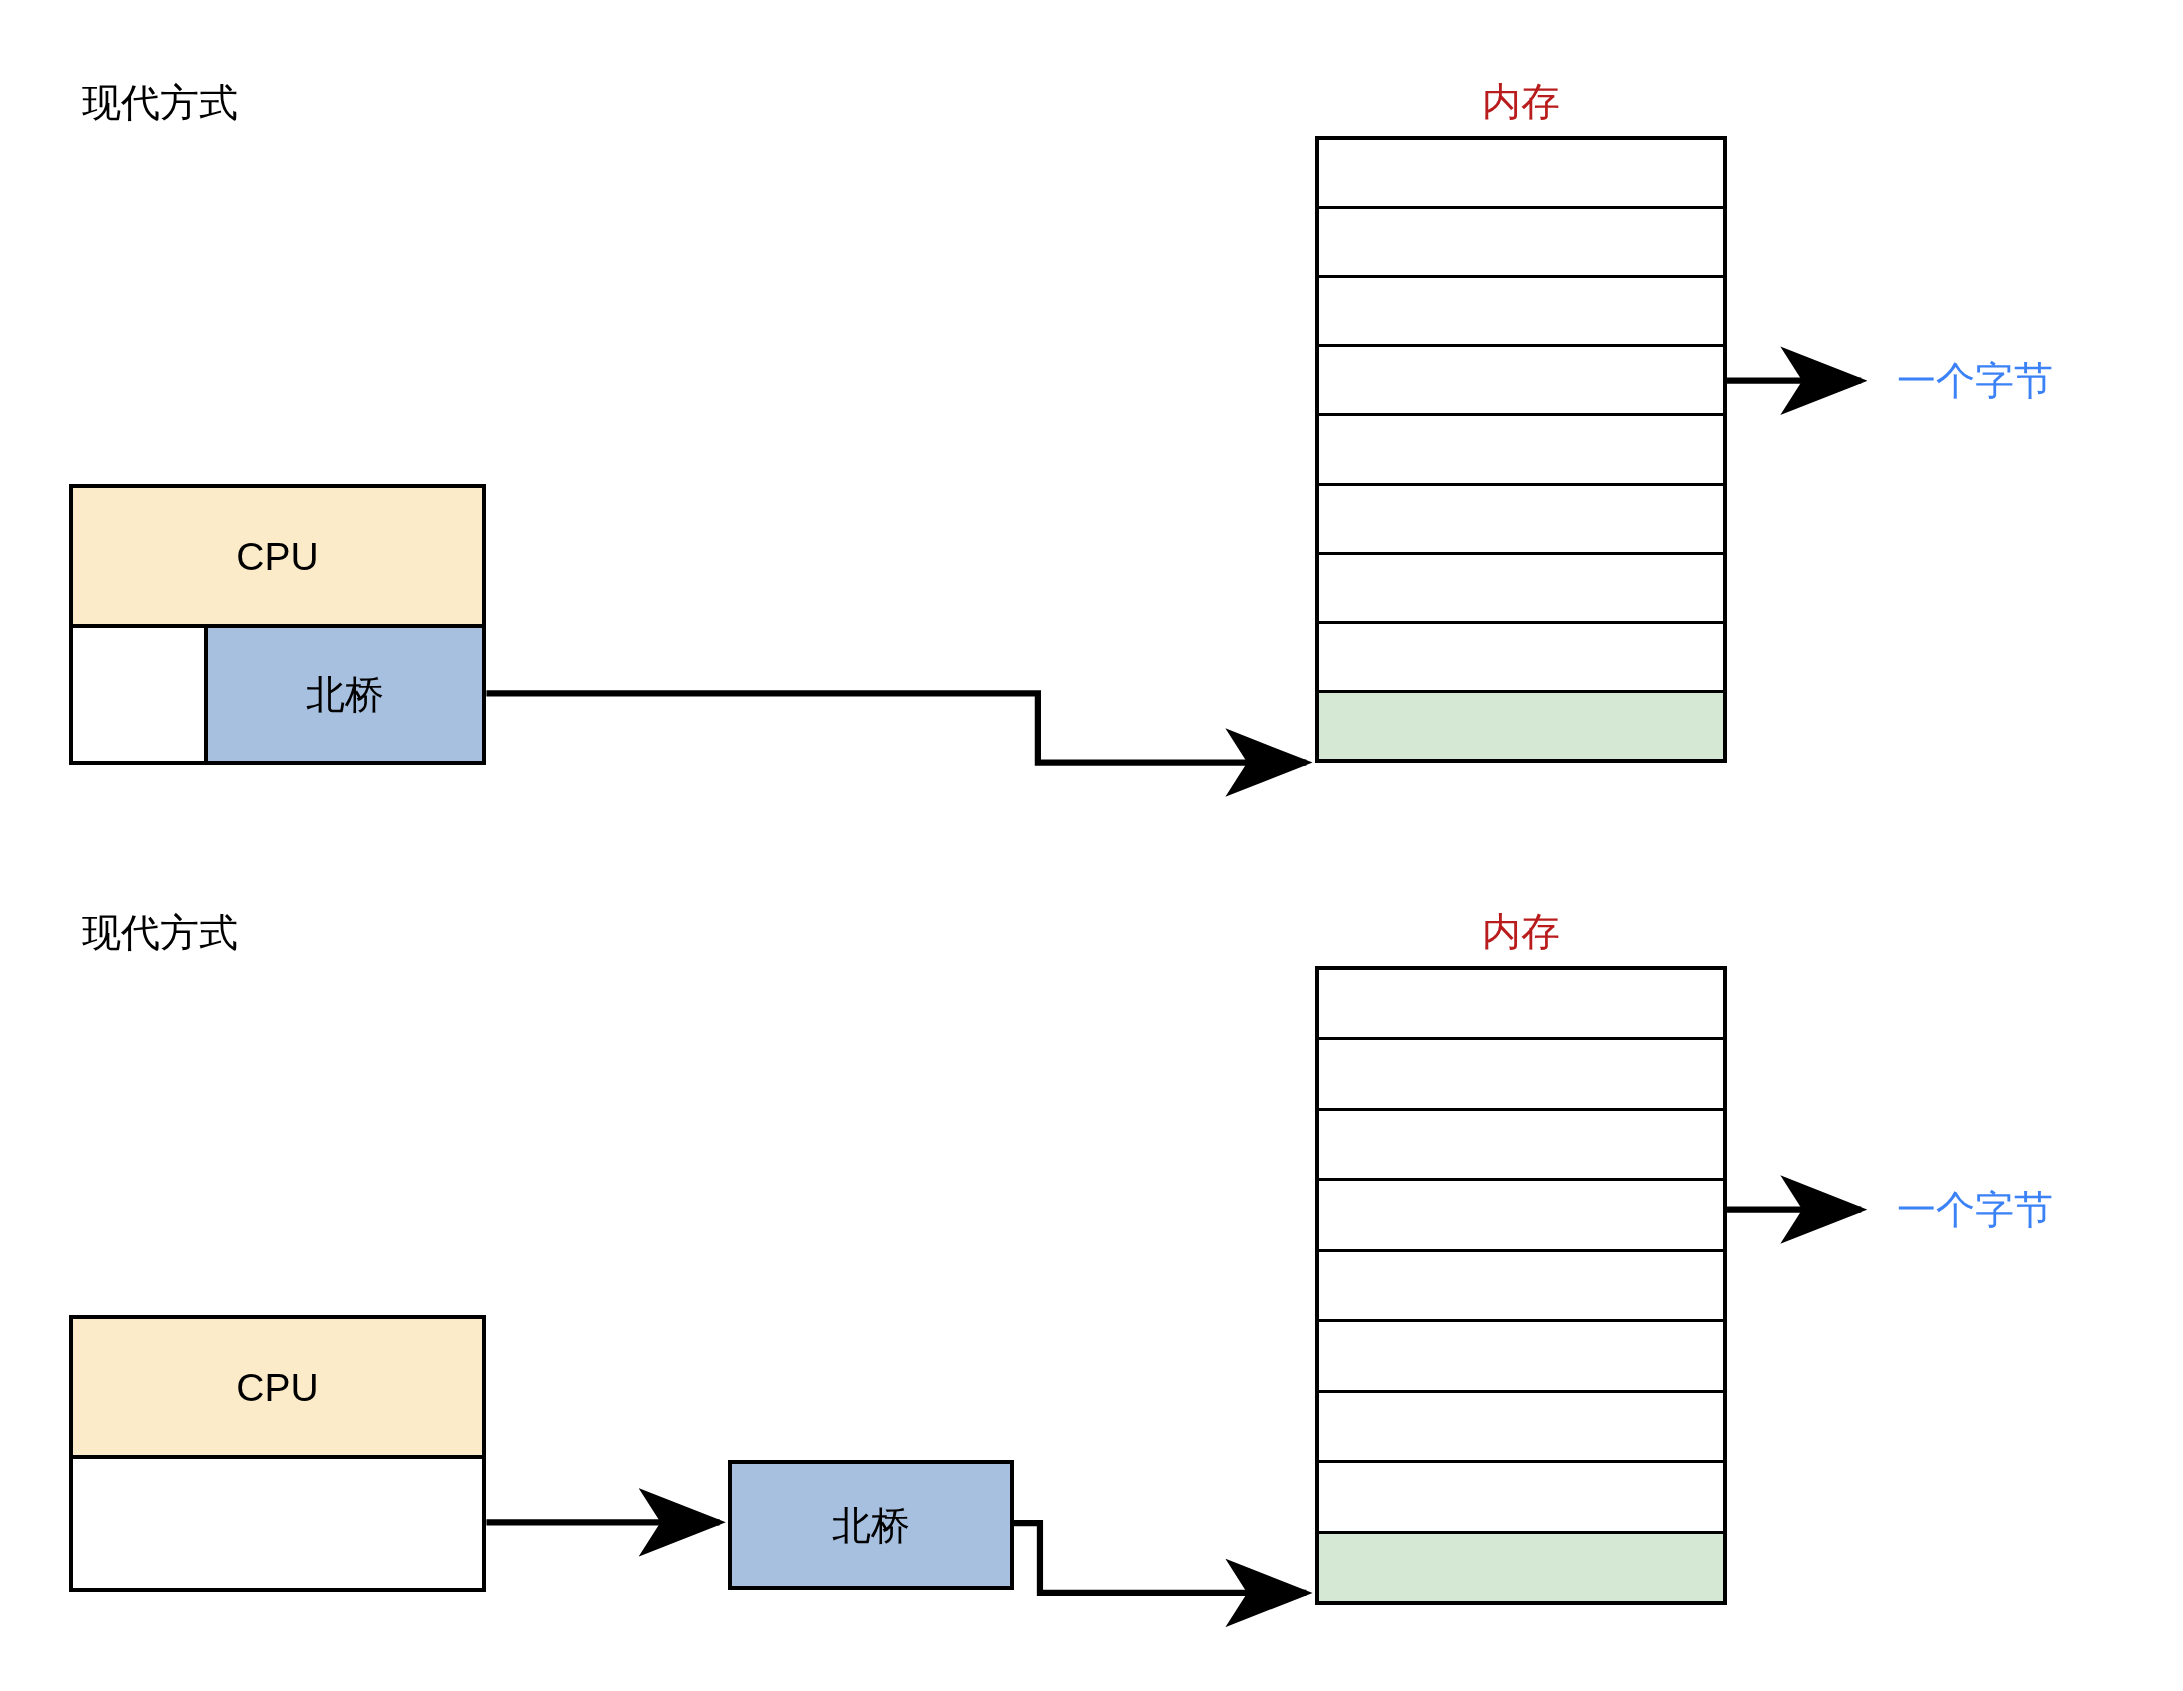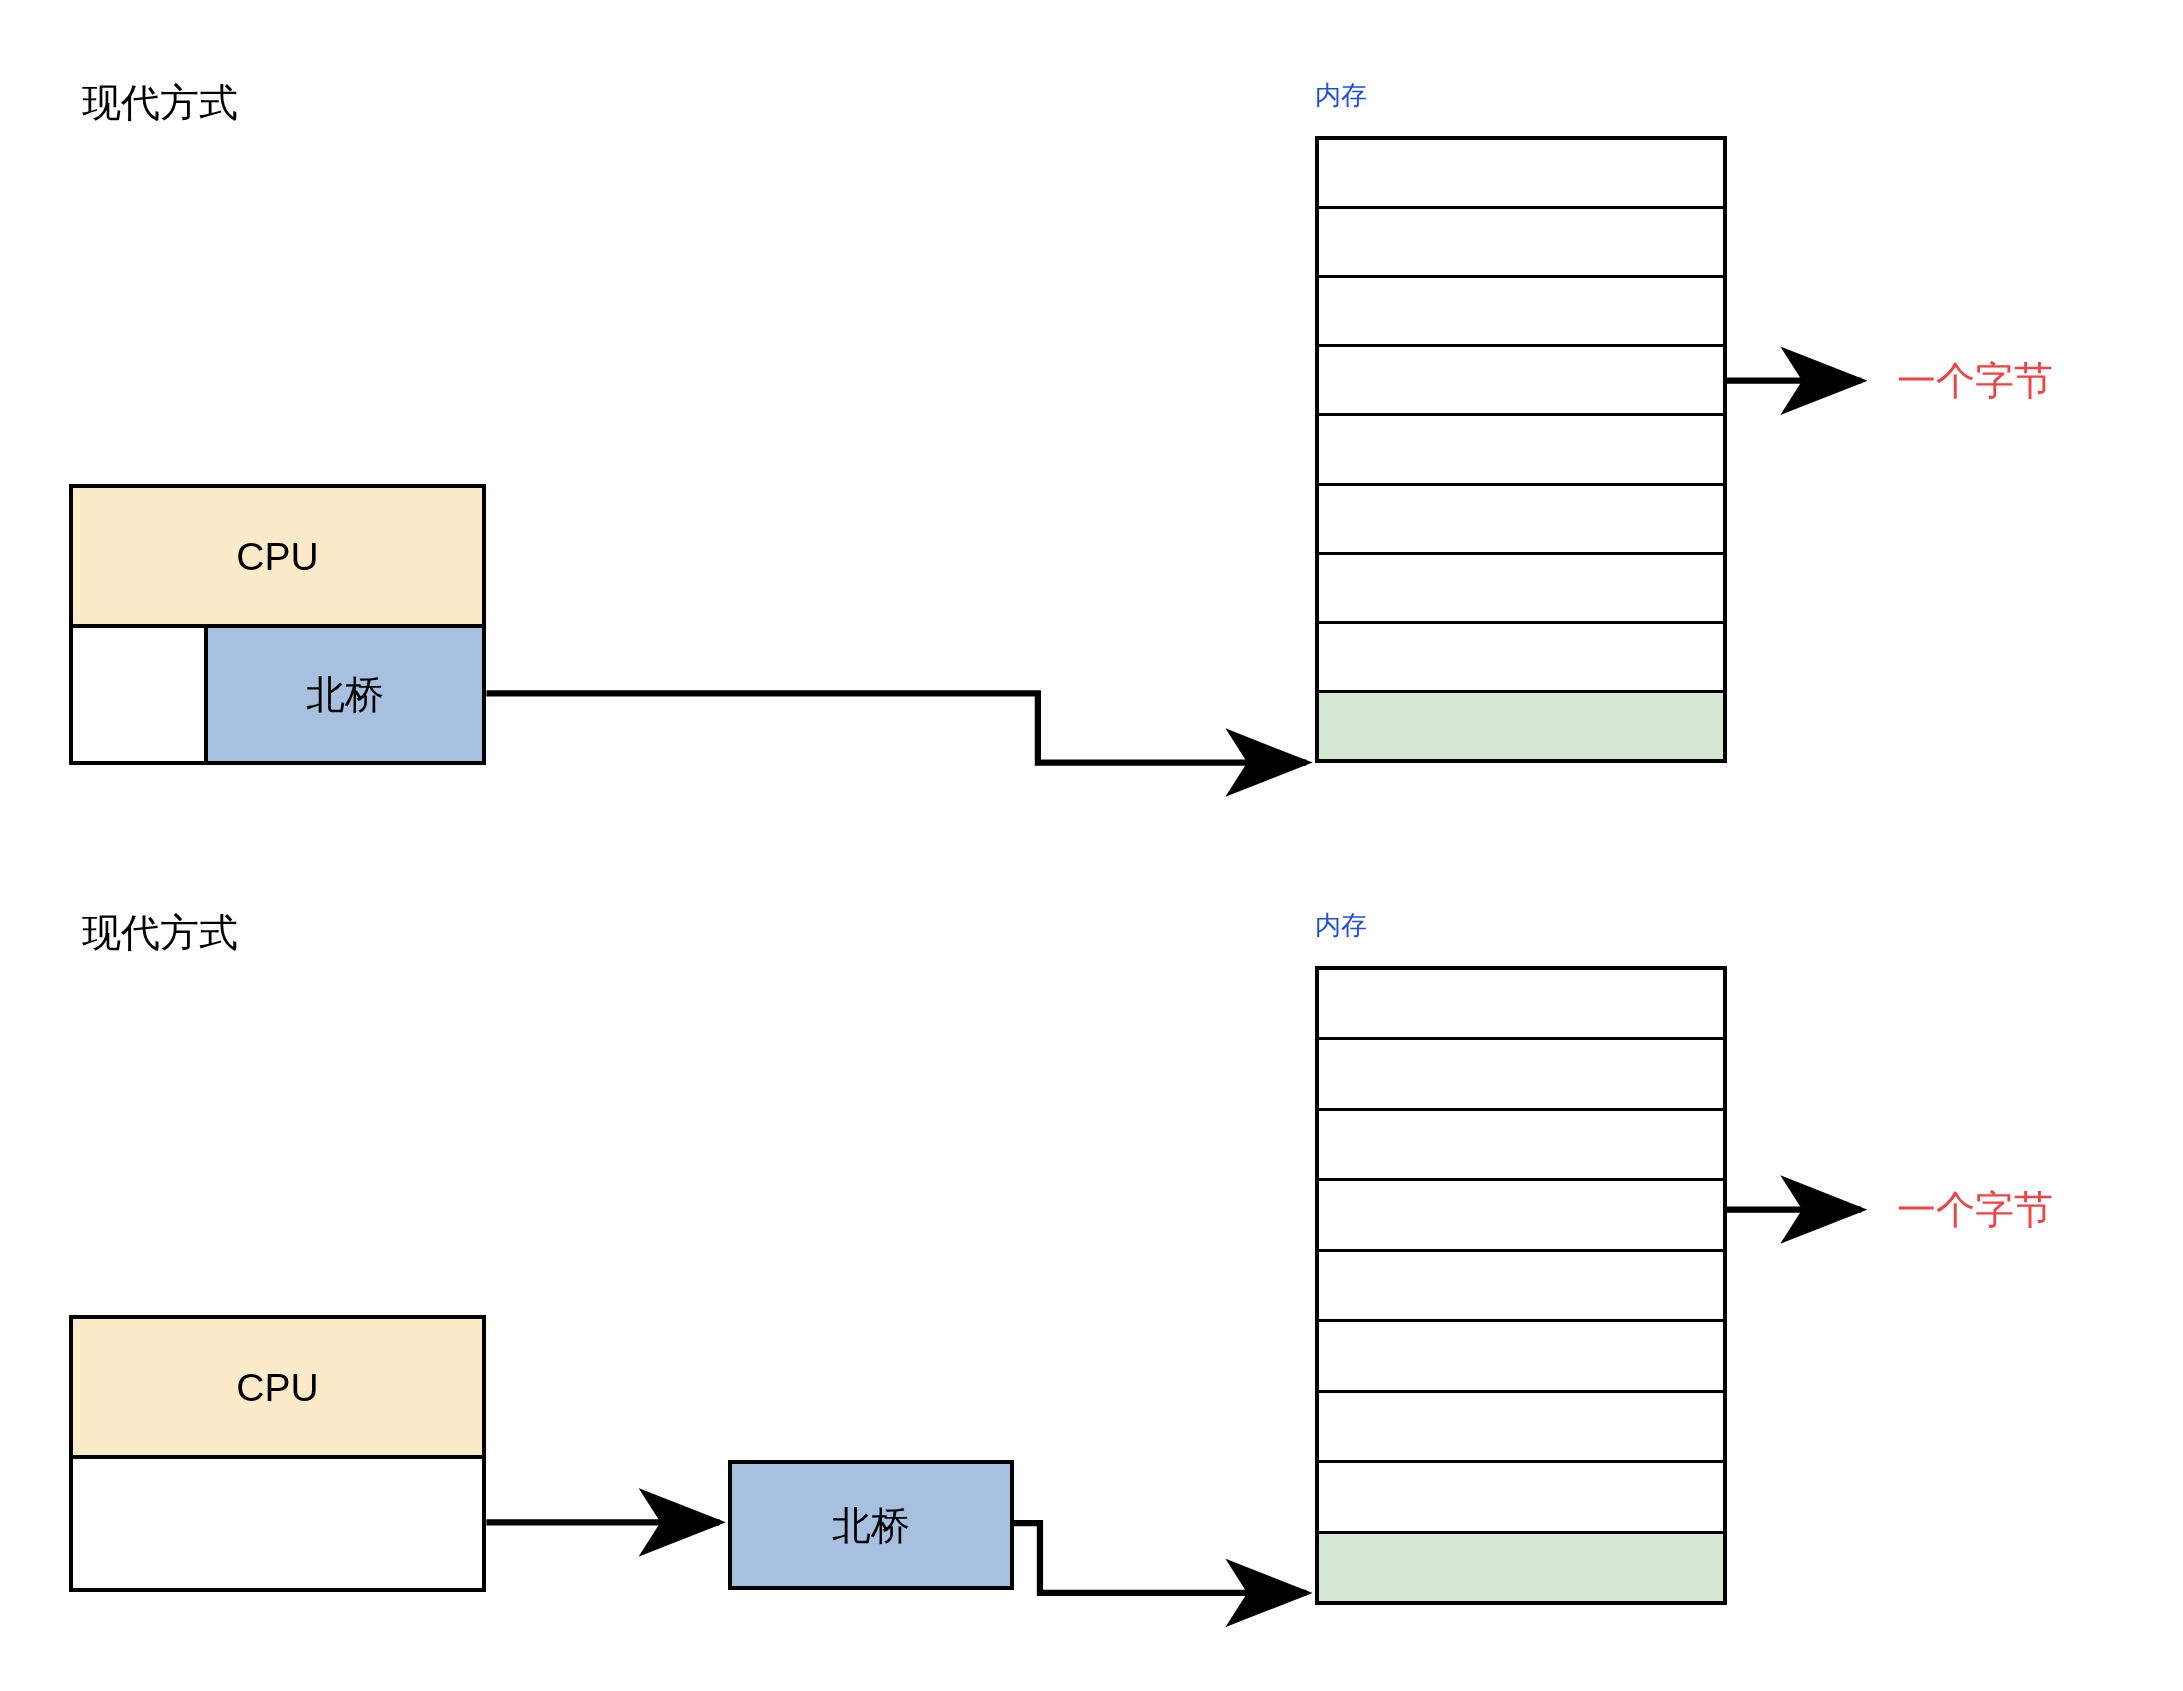--- a/index.html
+++ b/index.html
@@ -25,24 +25,24 @@
   
   .section-title {
     font-size: 39px;
     color: #000000;
     line-height: 1;
     white-space: nowrap;
   }
 
   
   .mem-label {
-    font-size: 26px;
-    color: #1d4ed8;
-    line-height: 1;
-    text-align: left;
+    font-size: 39px;
+    color: #b91c1c;
+    line-height: 1;
+    text-align: center;
     white-space: nowrap;
   }
 
   
   .mem-stack {
     border: 4.2px solid #000000;
     box-sizing: border-box;
     display: flex;
     flex-direction: column;
     background: #ffffff;
@@ -117,21 +117,21 @@
     position: absolute;
     left: 0; top: 0;
     width: 2183px;
     height: 1692px;
     pointer-events: none;
   }
 
   
   .byte-label {
     font-size: 39px;
-    color: #ef4444;
+    color: #3b82f6;
     line-height: 1;
     white-space: nowrap;
   }
 </style>
 </head>
 <body>
 
 <div id="stage">
 
   <div class="abs section-title" style="left:82px; top:83px;">现代方式</div>

